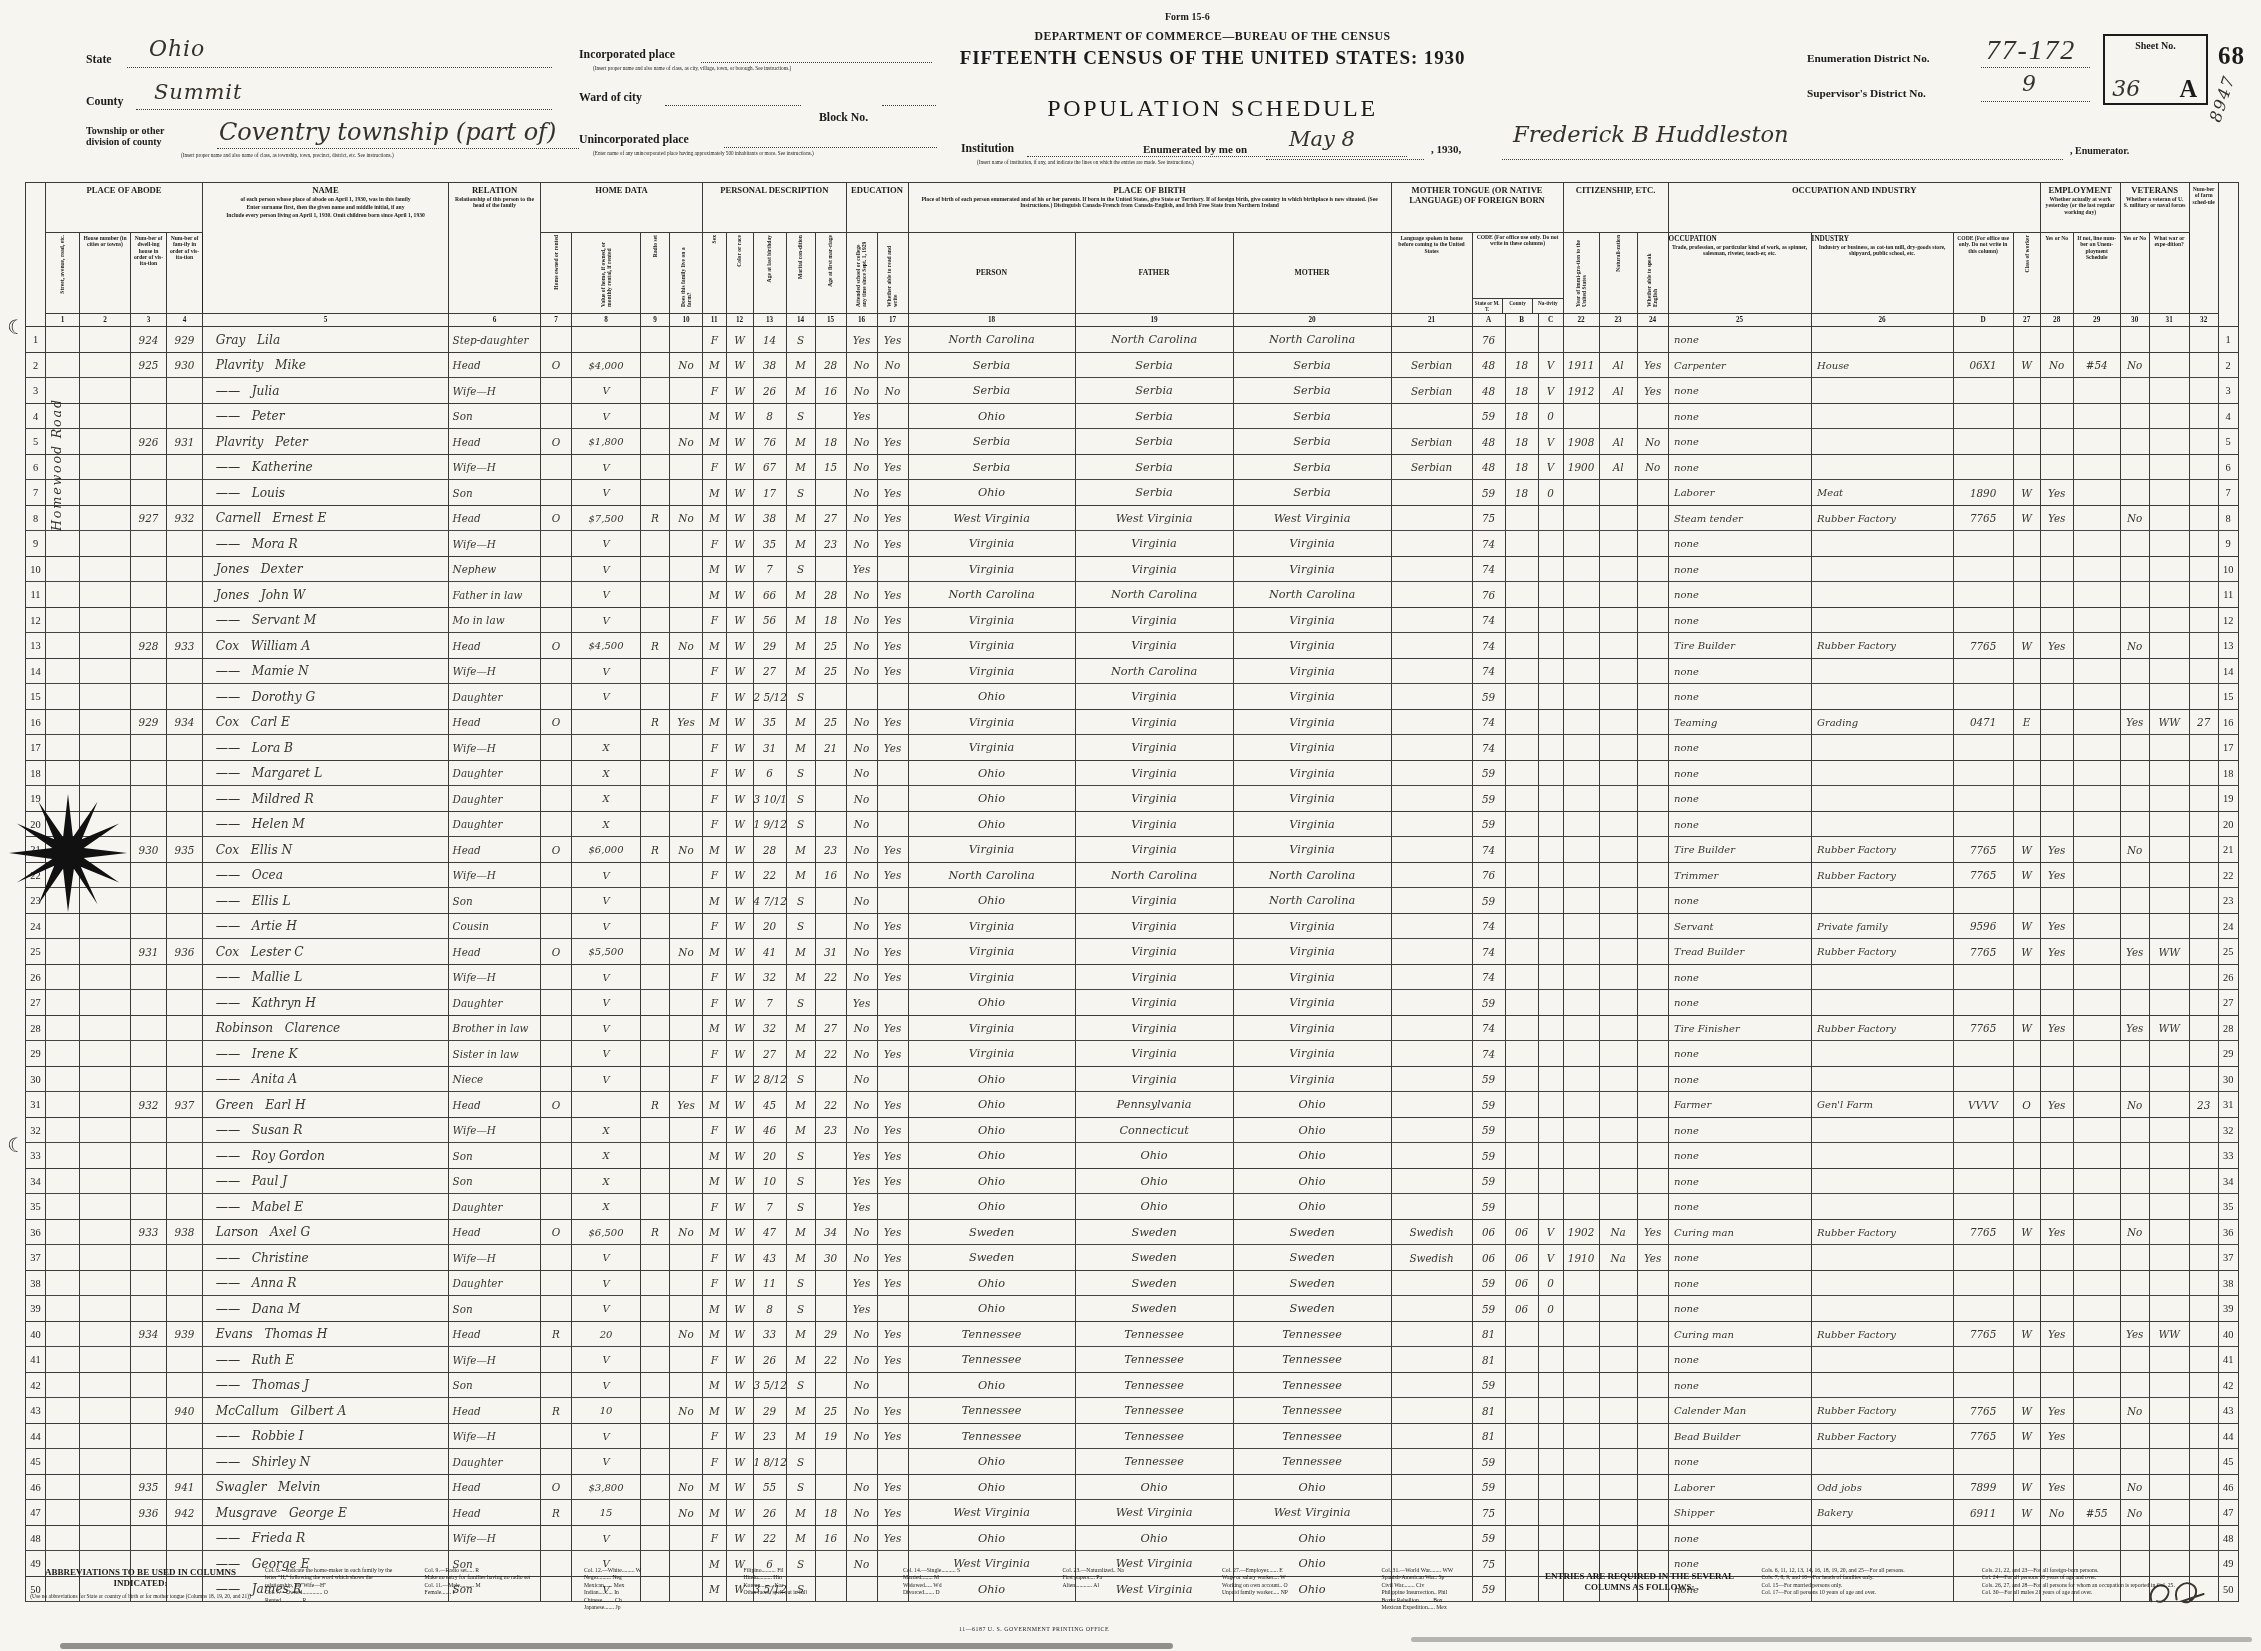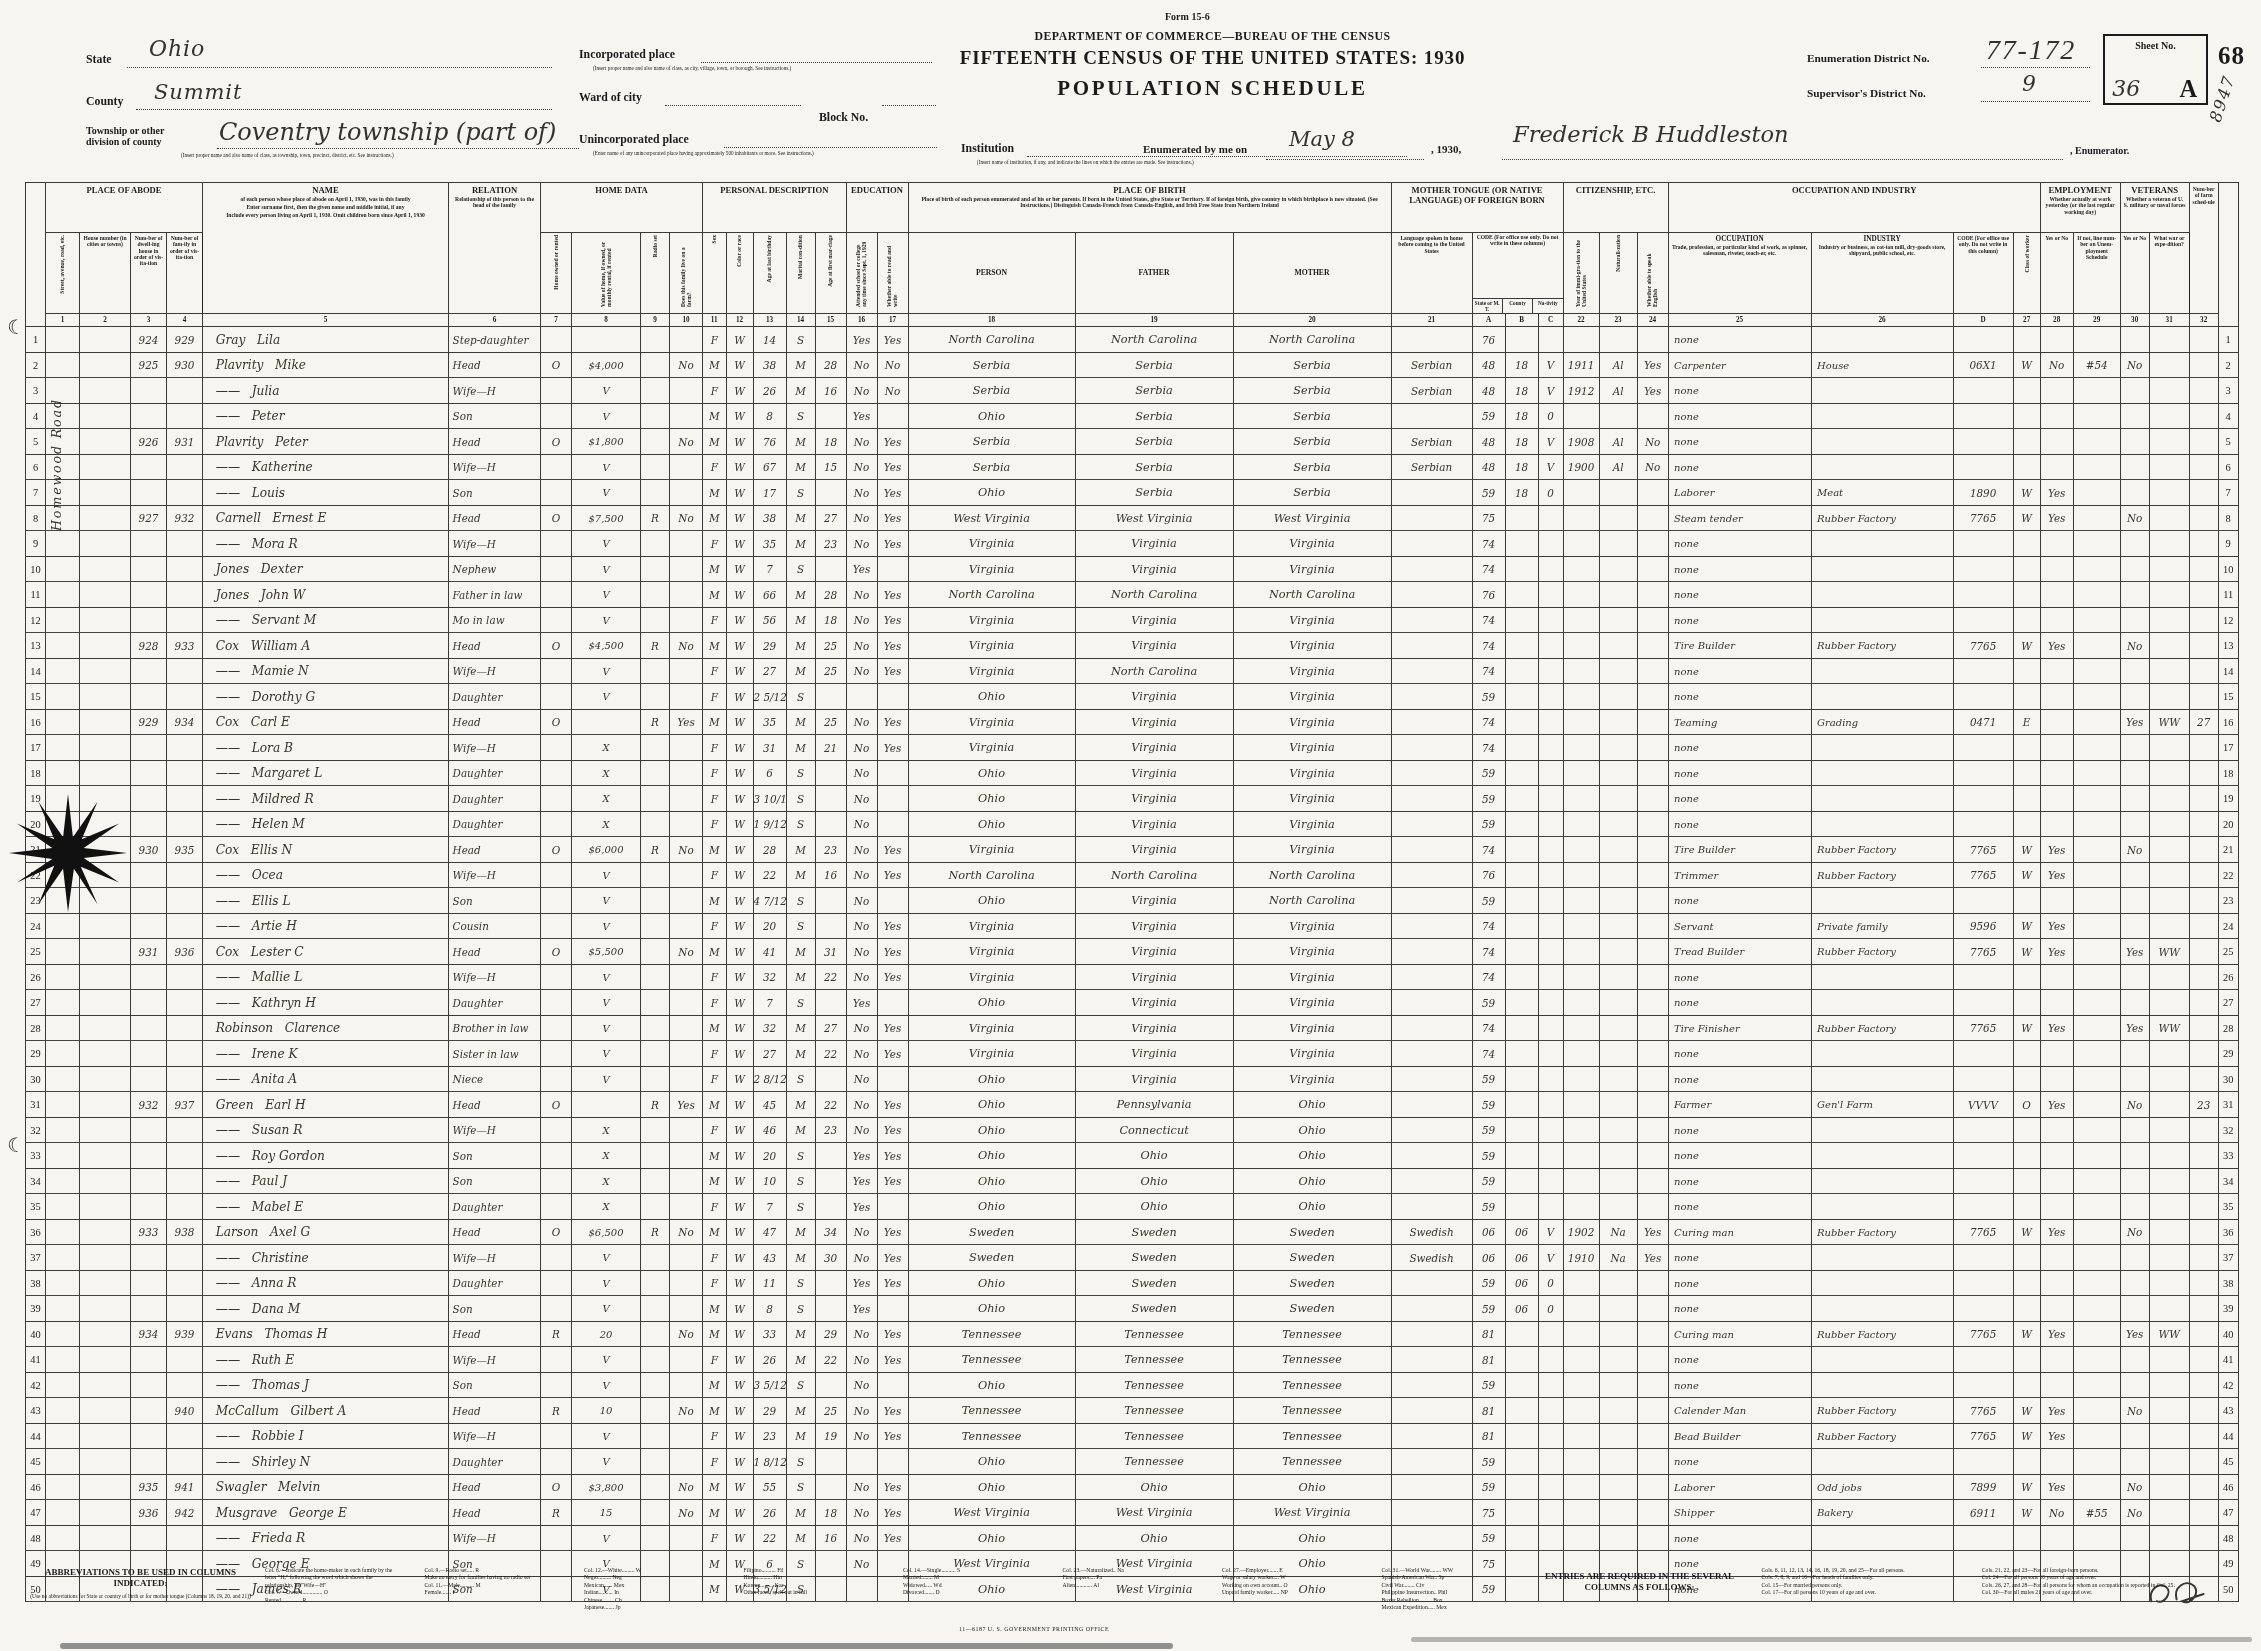--- a/index.html
+++ b/index.html
@@ -8,35 +8,35 @@
   .lbl{font-weight:bold;font-size:11.8px;}
   .lbl2{font-weight:bold;font-size:10px;line-height:1.1;}
   .note{font-size:5.2px;color:#222;}
   .dline{border-bottom:1.8px dotted #3c3c3c;height:0;}
   .hw{font-family:"DejaVu Serif",serif;font-style:italic;color:#36322b;}
   .hwv{font-size:17px;letter-spacing:0.9px;}
   .ct{text-align:center;}
   
   .dept{font-size:11.8px;font-weight:bold;letter-spacing:0.5px;}
   .census{font-size:19px;font-weight:bold;letter-spacing:0.9px;}
-  .sched{font-size:21px;font-weight:bold;letter-spacing:2.7px;}
+  .sched{font-size:24px;font-weight:normal;letter-spacing:2.7px;margin-top:19px;}
   
   #sheetbox{border:2.3px solid #1b1b1b;width:101px;height:67px;}
   
   #census-table{position:absolute;left:25px;top:182px;width:2211px;border-collapse:collapse;table-layout:fixed;border:1.8px solid #222;}
   #census-table th,#census-table td{border:0.9px solid #3a3a3a;padding:0;overflow:hidden;}
   #census-table thead th{vertical-align:top;background:#f6f5f0;}
   .gl{font-weight:bold;font-size:8.6px;text-align:center;padding-top:1.8px;}
   .gd{font-size:5.6px;line-height:1.15;padding:0.9px 2.7px;text-align:center;}
   .gc{height:49px;}
   .rb th{height:76px;}
   .vth div{writing-mode:vertical-rl;transform:rotate(180deg);font-size:5.6px;line-height:1.1;margin:1.8px auto;max-height:72px;text-align:left;}
   .sth{font-size:5.6px;line-height:1.15;padding:1.8px 0.9px !important;text-align:center;}
   .subth{font-size:7.7px;font-weight:bold;text-align:center;vertical-align:middle !important;}
-  .bth .sub{font-size:7.2px;font-weight:bold;text-align:center;padding-top:1.8px;}
+  .bth .sub{font-size:7.2px;font-weight:bold;text-align:left;padding-top:1.8px;}
   .codeh .minis{display:flex;border-top:0.9px solid #3a3a3a;position:absolute;bottom:0;left:0;right:0;}
   .codeh{position:relative;}
   .codeh .minis span{flex:1;border-right:0.9px solid #3a3a3a;font-size:5.2px;padding:0.9px 0;text-align:center;}
   .codeh .minis span:last-child{border-right:none;}
   .num{font-size:7.2px;font-weight:bold;text-align:center;height:12.7px;vertical-align:middle !important;}
   #census-table tbody td{height:24.5px;font-size:10.4px;text-align:center;white-space:pre;vertical-align:middle;}
   #census-table tbody td.hw{font-family:"DejaVu Serif",serif;font-style:italic;color:#38342d;}
   #census-table tbody tr:nth-child(odd) td{border-bottom:0.9px dotted #6b6b6b;}
   #census-table tbody tr:nth-child(even) td{border-bottom:0.9px solid #444;}
   .rn{font-size:8.1px;text-align:center;color:#222;font-style:normal !important;font-family:"Liberation Serif",serif !important;}

